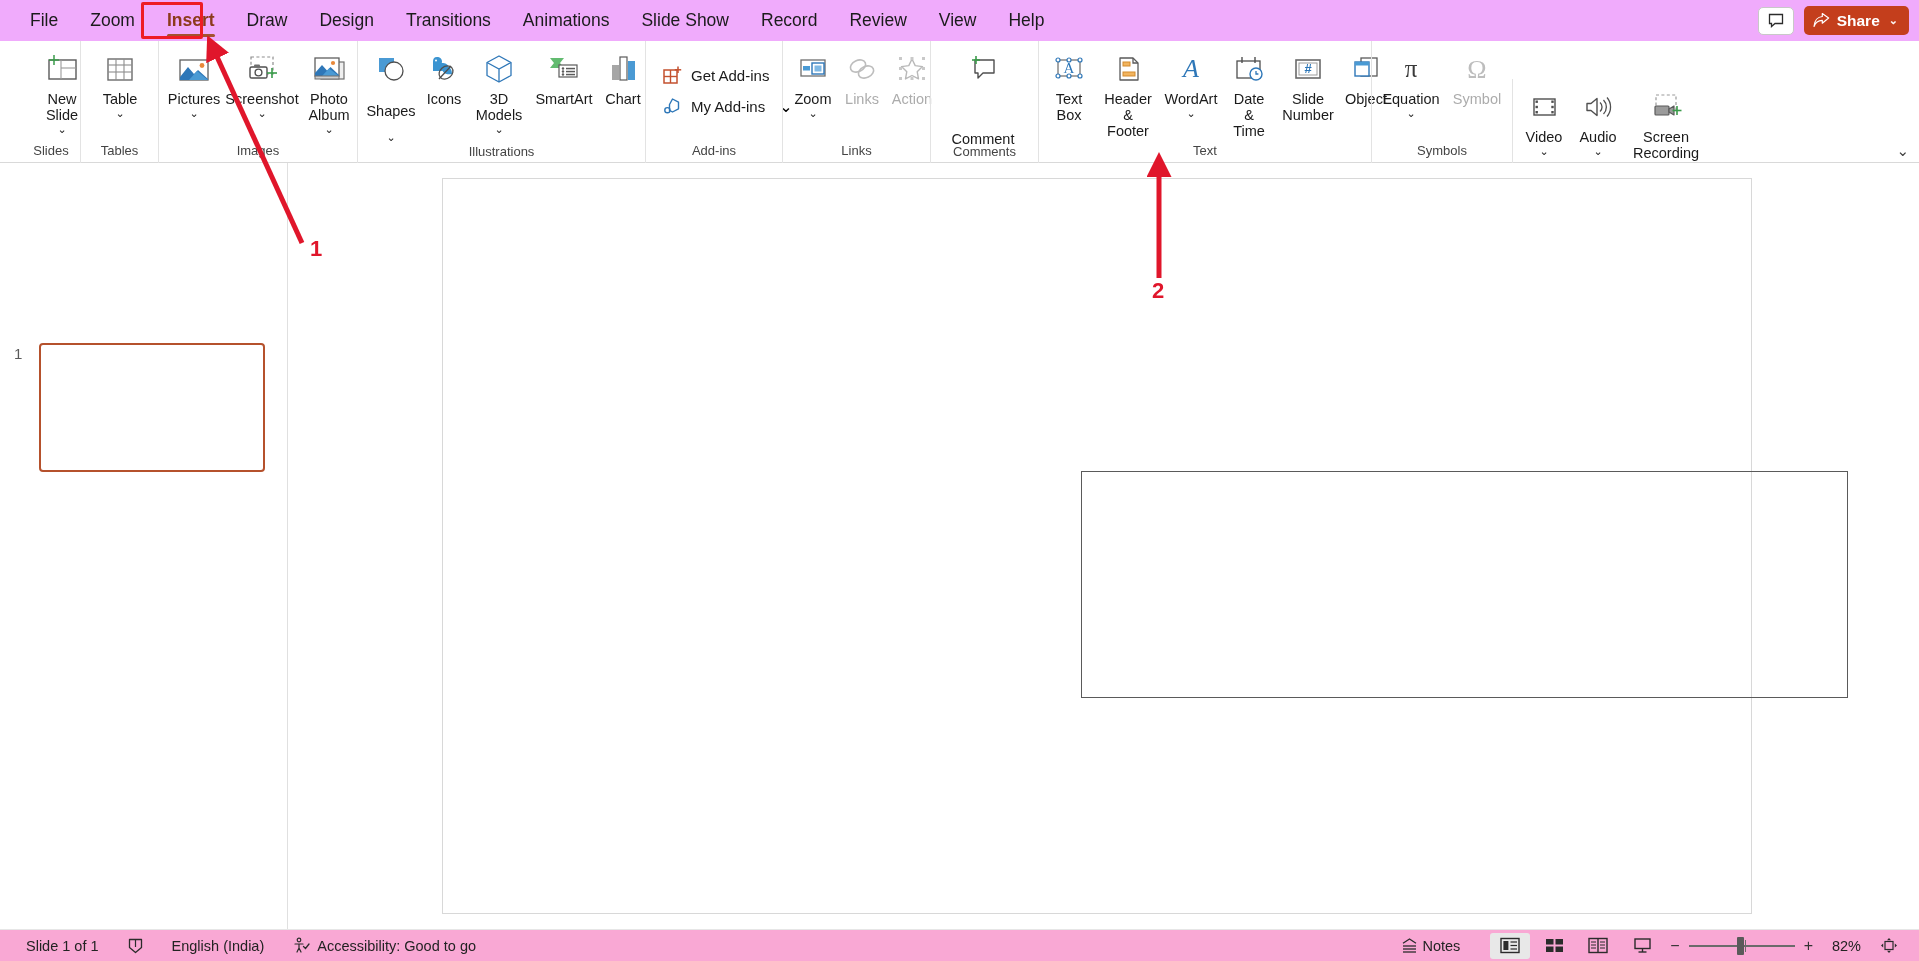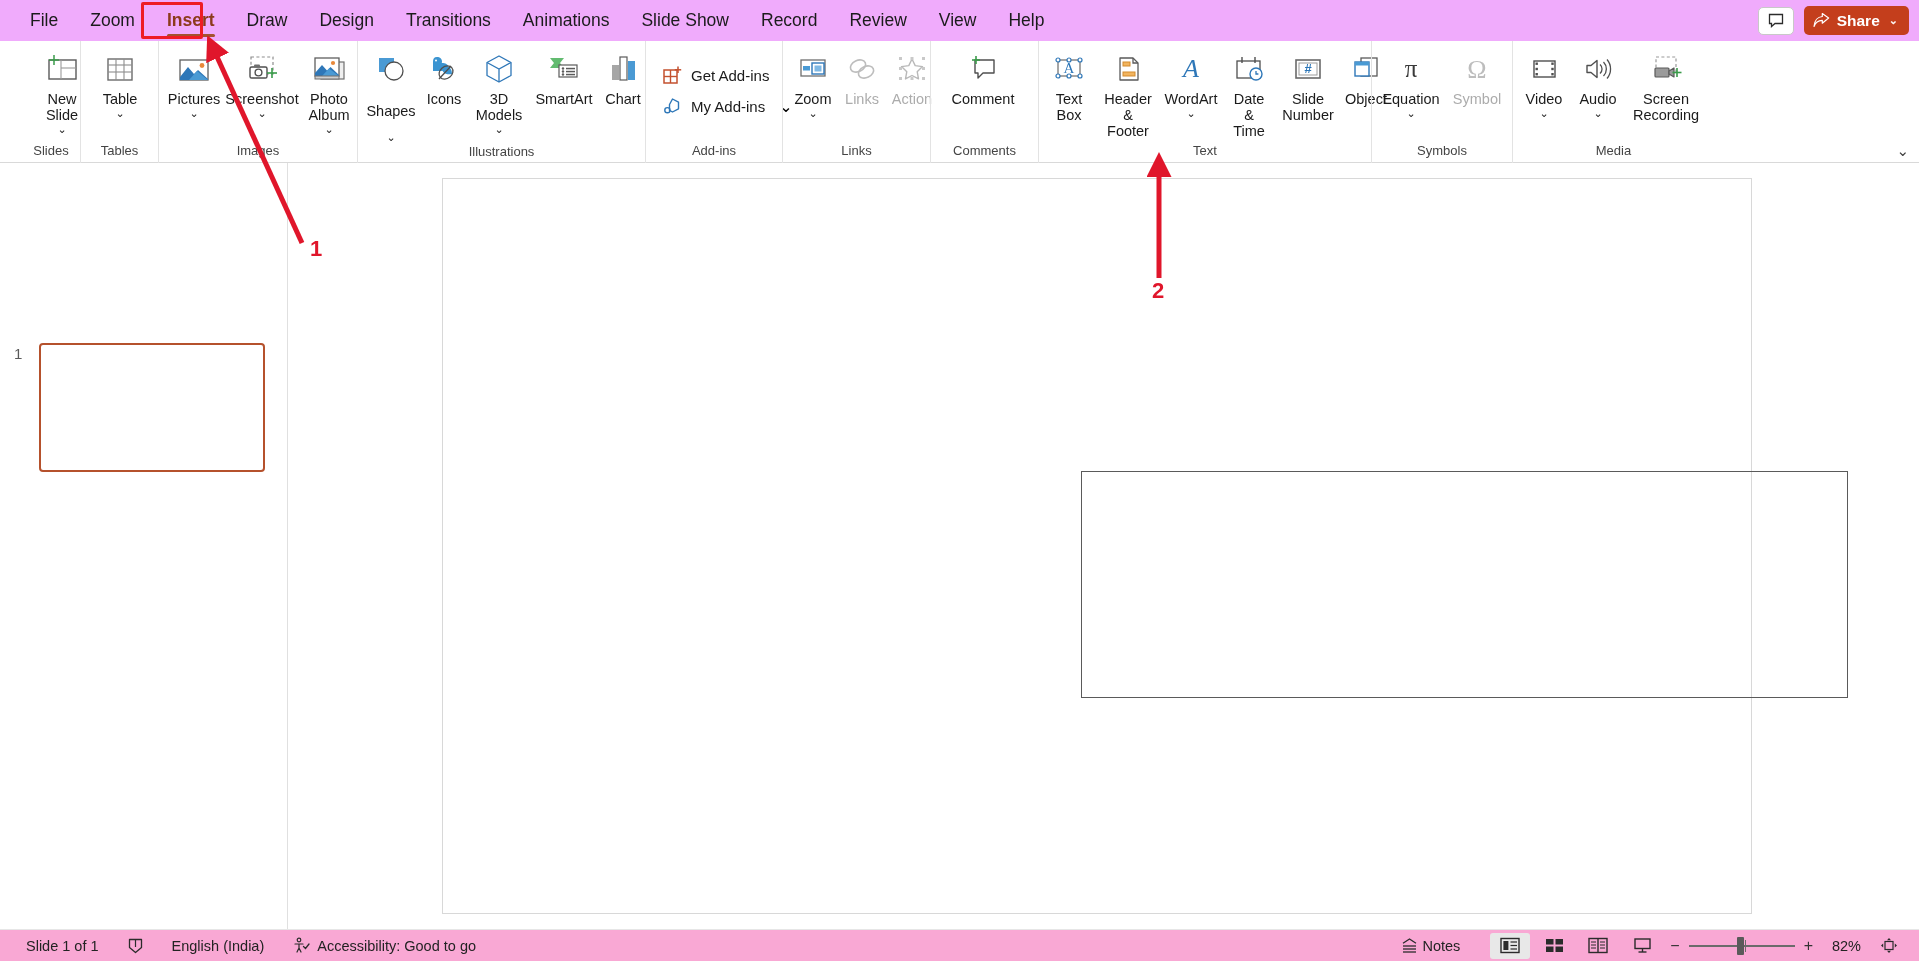--- a/index.html
+++ b/index.html
@@ -401,21 +401,21 @@
               </svg>
             </span>
             <span class="lbl">Action</span>
           </div>
         </div>
         <div class="rgroup-label">Links</div>
       </div>
 
       <div class="rgroup" style="width:108px;">
         <div class="rgroup-items">
-          <div class="btn" style="min-width:96px;">
+          <div class="btn" style="min-width:96px;gap:40px;">
             <span class="ico">
               <svg width="38" height="34" viewBox="0 0 38 34">
                 <path d="M11 8h19v13h-11l-5 5v-5h-3z" fill="#fff" stroke="#4f4f4f" stroke-width="1.4" stroke-linejoin="round"></path>
                 <line x1="12" y1="4" x2="12" y2="12" stroke="#3a9b4a" stroke-width="1.6"></line>
                 <line x1="8" y1="8" x2="16" y2="8" stroke="#3a9b4a" stroke-width="1.6"></line>
               </svg>
             </span>
             <span class="lbl">Comment</span>
           </div>
         </div>
@@ -516,21 +516,21 @@
               <svg width="38" height="34" viewBox="0 0 38 34">
                 <text x="19" y="26" font-family="Liberation Serif, serif" font-size="26" fill="#bdbdbd" text-anchor="middle">Ω</text>
               </svg>
             </span>
             <span class="lbl">Symbol</span>
           </div>
         </div>
         <div class="rgroup-label">Symbols</div>
       </div>
 
-      <div class="rgroup" style="width:202px;">
+      <div class="rgroup" style="width:202px;margin-top:38px;">
         <div class="rgroup-items">
           <div class="btn" style="min-width:54px;">
             <span class="ico">
               <svg width="38" height="34" viewBox="0 0 38 34">
                 <rect x="9" y="9" width="21" height="16" fill="#fff" stroke="#4f4f4f" stroke-width="1.4"></rect>
                 <rect x="10.5" y="10.5" width="2.4" height="2.4" fill="#4f4f4f"></rect>
                 <rect x="10.5" y="15.8" width="2.4" height="2.4" fill="#4f4f4f"></rect>
                 <rect x="10.5" y="21" width="2.4" height="2.4" fill="#4f4f4f"></rect>
                 <rect x="26.3" y="10.5" width="2.4" height="2.4" fill="#4f4f4f"></rect>
                 <rect x="26.3" y="15.8" width="2.4" height="2.4" fill="#4f4f4f"></rect>

